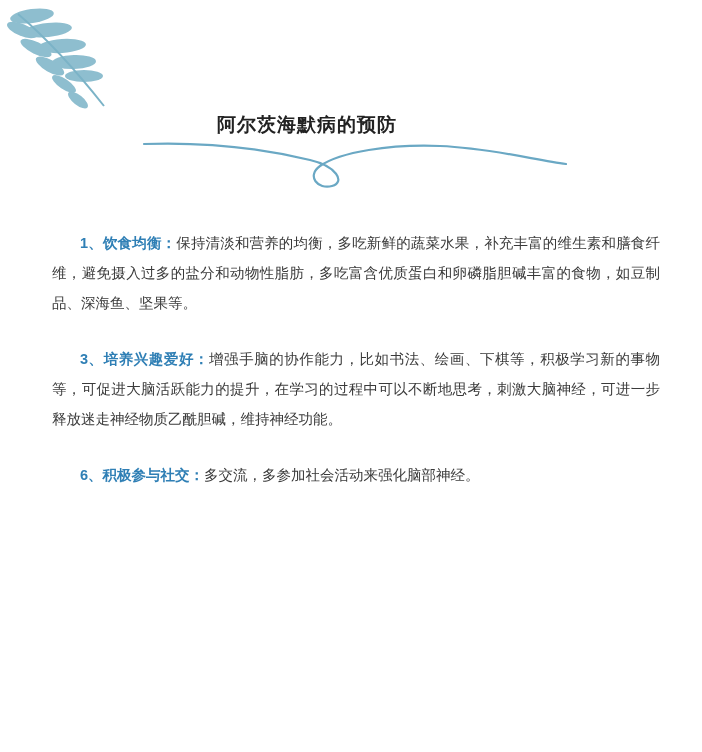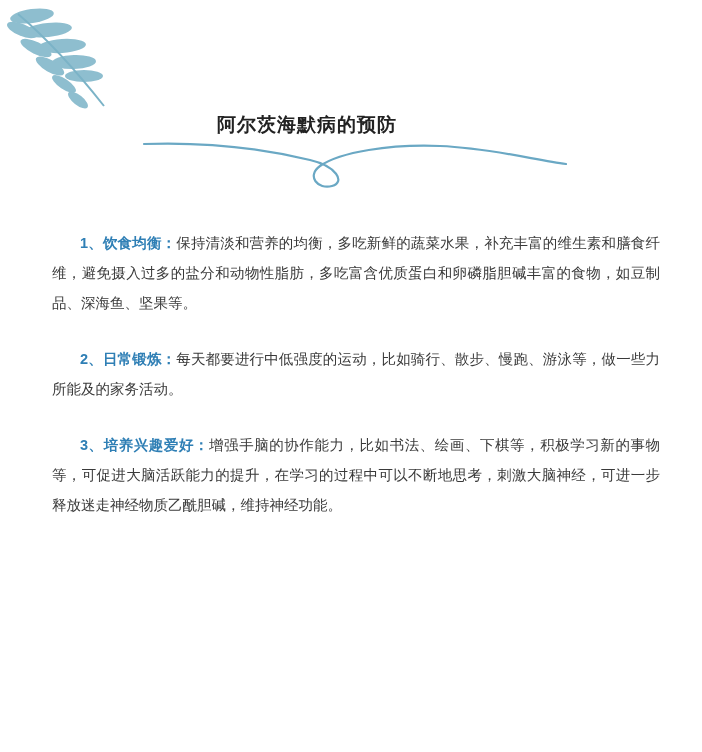--- a/index.html
+++ b/index.html
@@ -103,24 +103,24 @@
     <path d="M4 6 C60 4 120 10 170 22 C196 28 206 44 192 48 C178 52 166 38 180 28 C200 14 250 6 300 8 C350 10 395 22 426 26" fill="none" stroke="#6aa8c4" stroke-width="2.2" stroke-linecap="round"></path>
   </svg>
 </div>
 
 <div class="content">
 
   <p class="para">
     <span class="lead">1、饮食均衡：</span><span>保持清淡和营养的均衡，多吃新鲜的蔬菜水果，补充丰富的维生素和膳食纤维，避免摄入过多的盐分和动物性脂肪，多吃富含优质蛋白和卵磷脂胆碱丰富的食物，如豆制品、深海鱼、坚果等。</span>
   </p>
 
-  <p class="para">
-    <span class="lead">2、日常锻炼：</span><span>每天都要进行中低强度的运动，比如骑行、散步、慢跑、游泳等，做一些力所能及的家务活动。</span>
-  </p>
 
   <p class="para">
     <span class="lead">3、培养兴趣爱好：</span><span>增强手脑的协作能力，比如书法、绘画、下棋等，积极学习新的事物等，可促进大脑活跃能力的提升，在学习的过程中可以不断地思考，刺激大脑神经，可进一步释放迷走神经物质乙酰胆碱，维持神经功能。</span>
   </p>
 
 
 
+  <p class="para">
+    <span class="lead">6、积极参与社交：</span><span>多交流，多参加社会活动来强化脑部神经。</span>
+  </p>
 
 </div>
 
 </body></html>

